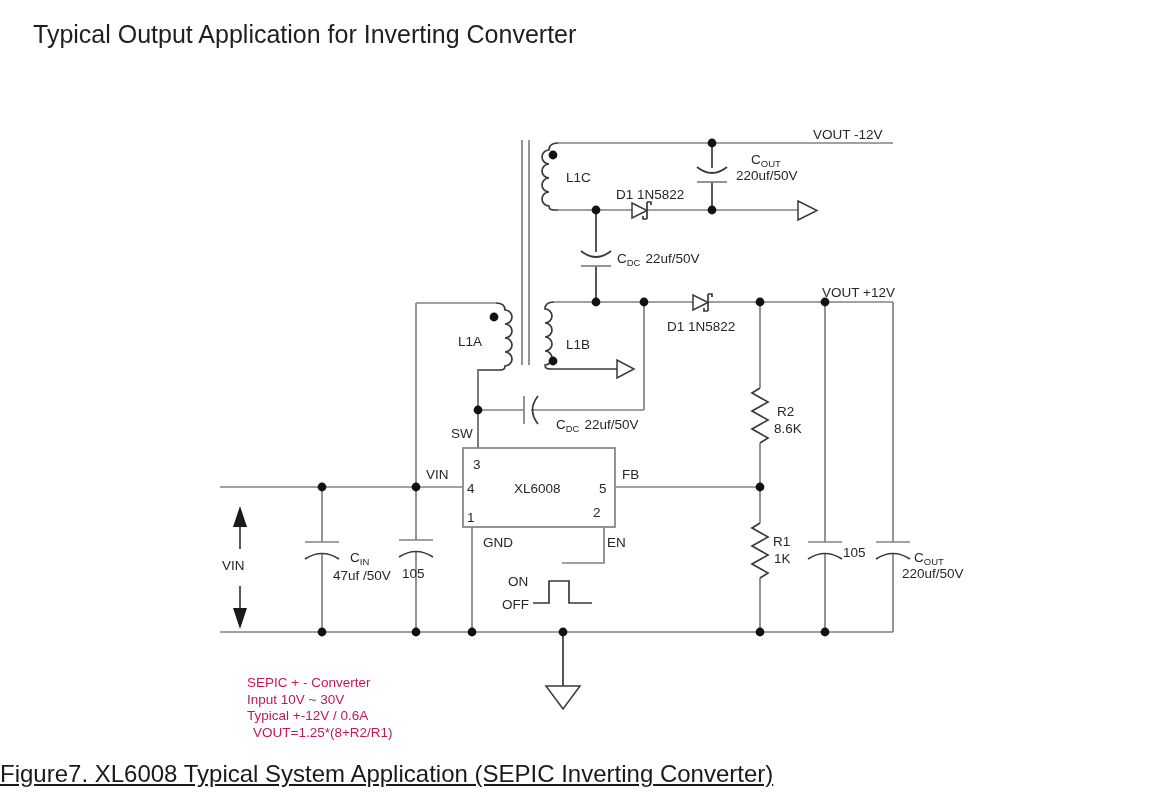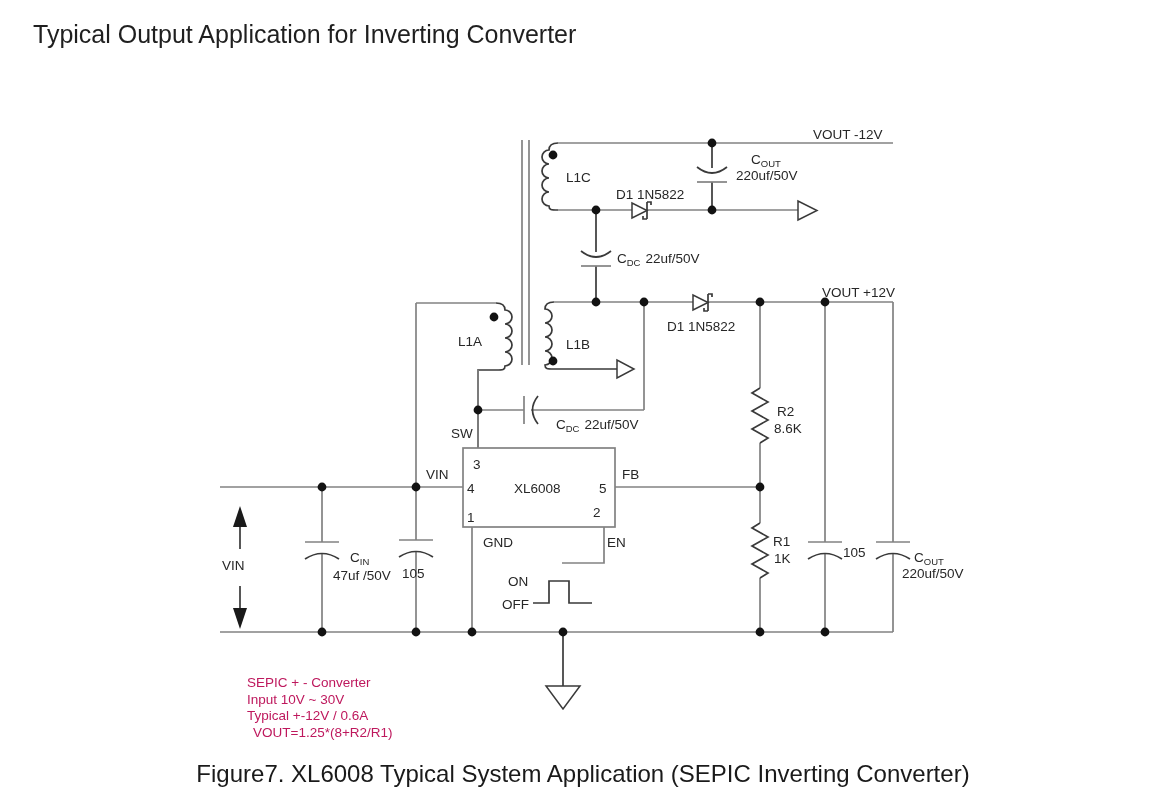--- a/index.html
+++ b/index.html
@@ -1,21 +1,21 @@
 <!DOCTYPE html>
 <html><head>
 <meta charset="utf-8">
 <style>
   html,body{margin:0;padding:0;background:#ffffff;}
   .page{position:relative;width:1166px;height:804px;background:#fff;overflow:hidden;
         font-family:"Liberation Sans",sans-serif;}
   .hdr{position:absolute;left:33px;top:12px;color:#1f1f1f;font-size:25px;line-height:44px;
        letter-spacing:0px;white-space:nowrap;}
-  .caption{position:absolute;left:0;top:760px;width:100%;text-align:center;color:#1a1a1a;
-           font-size:24px;white-space:nowrap;}
+  .caption{position:absolute;left:0;top:760px;width:100%;color:#1a1a1a;
+           font-size:24px;white-space:nowrap;text-decoration:underline;}
   .notes{position:absolute;left:247px;top:651px;color:#be185d;font-size:13.5px;line-height:16.5px;margin-top:24px;}
   .notes .indent{padding-left:6px;}
   svg{position:absolute;left:0;top:0;}
   svg text{font-family:"Liberation Sans",sans-serif;font-size:13.5px;fill:#272727;}
   .sub{font-size:9.5px;}
   .w{stroke:#828282;stroke-width:1.7;fill:none;}
   .wd{stroke:#3a3a3a;stroke-width:1.7;fill:none;}
   .open{fill:#ffffff;stroke:#3a3a3a;stroke-width:1.5;}
   .solid{fill:#1a1a1a;stroke:none;}
   .dot{fill:#121212;stroke:none;}

